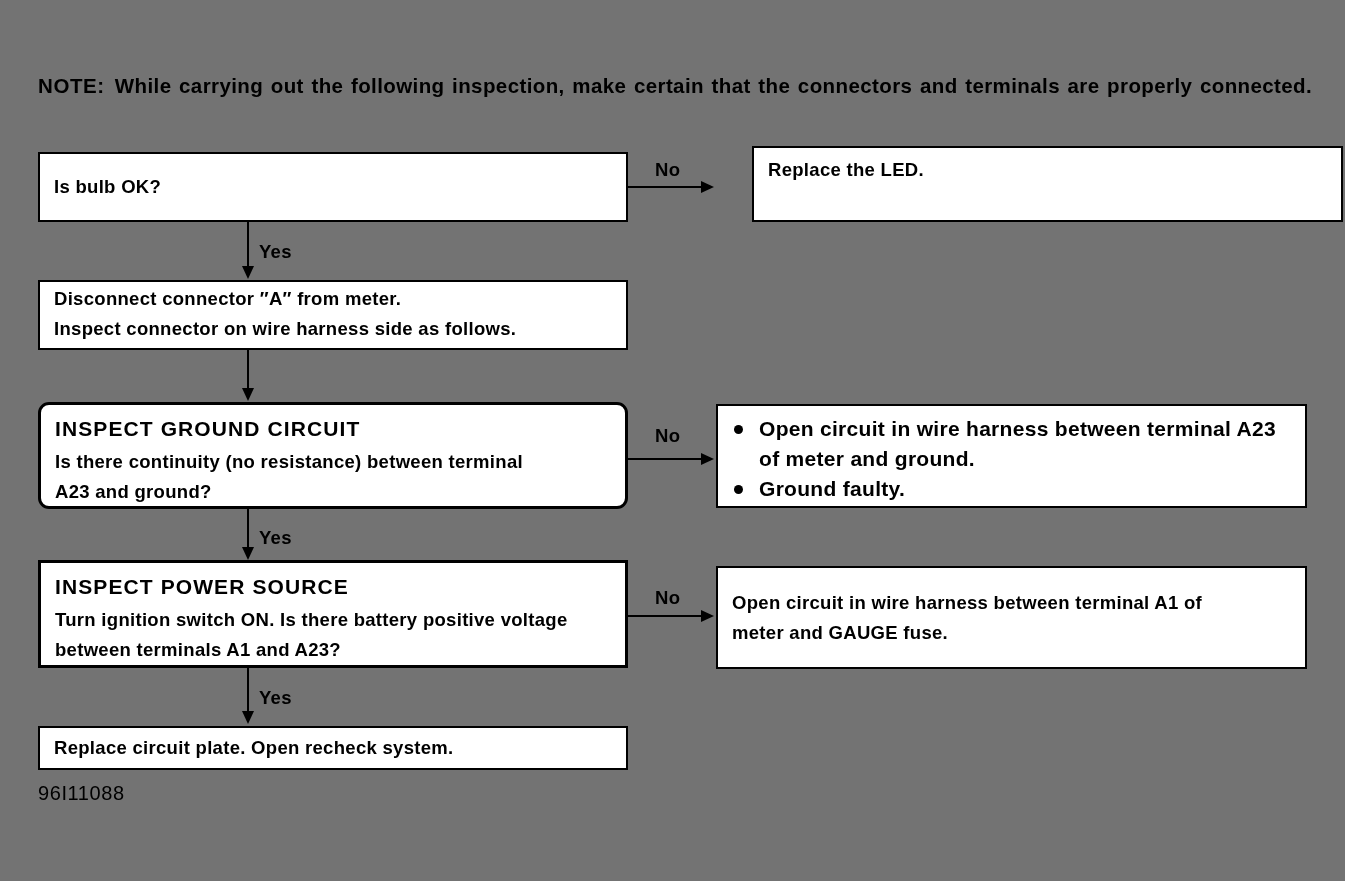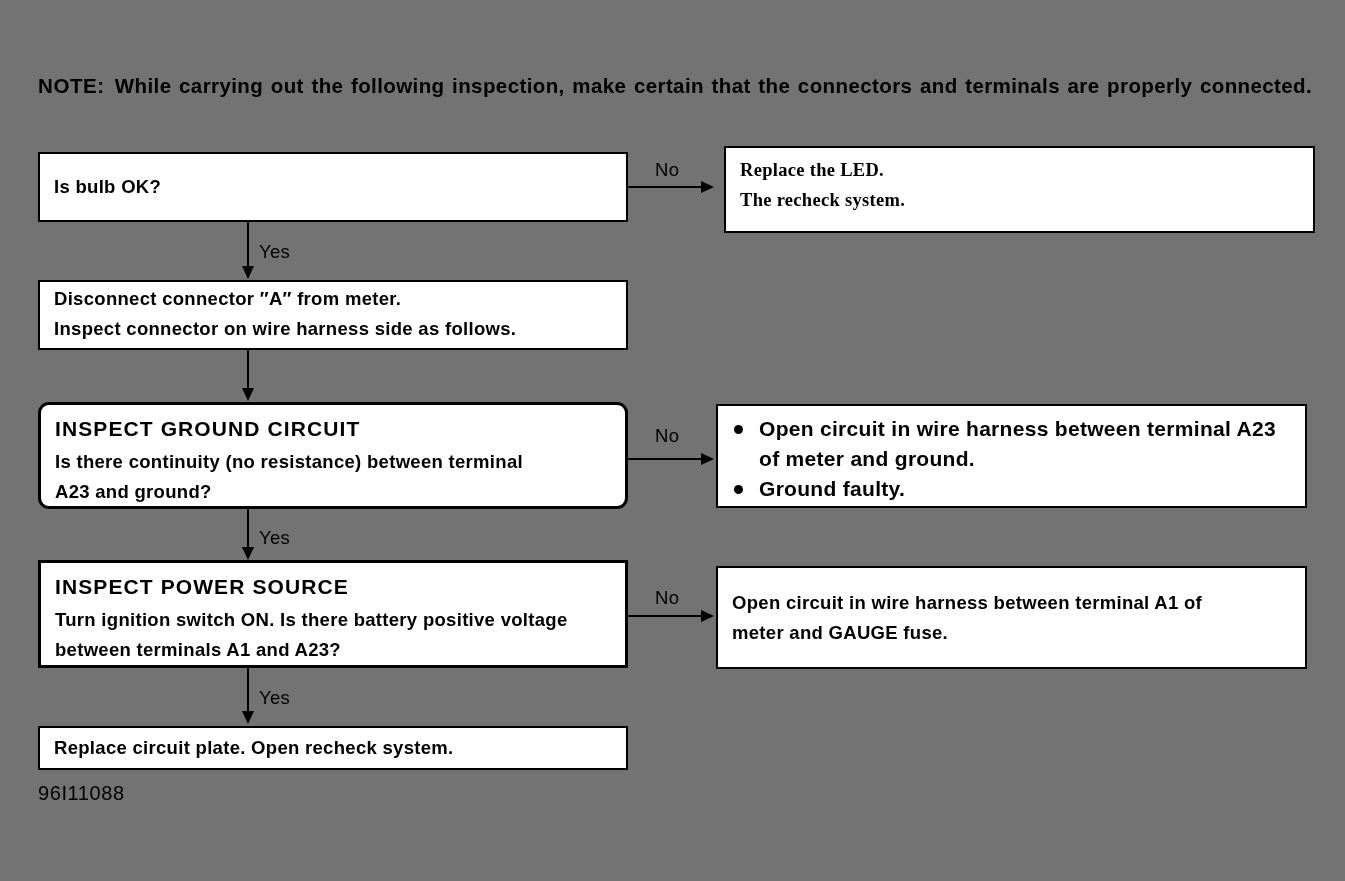--- a/index.html
+++ b/index.html
@@ -112,21 +112,21 @@
     position: absolute;
     width: 0;
     height: 0;
     border-top: 6px solid transparent;
     border-bottom: 6px solid transparent;
     border-left: 13px solid #000000;
   }
   .edge-label {
     position: absolute;
     font-size: 18.5px;
-    font-weight: 400;
+    font-weight: 700;
     letter-spacing: 0.3px;
     white-space: nowrap;
   }
 
   
   .figure-id {
     position: absolute;
     left: 38px;
     top: 782px;
     font-size: 20px;
@@ -147,24 +147,23 @@
   <div class="box" style="left:38px; top:152px; width:590px; height:70px;">
     <div class="box-inner" style="padding-top:18px;">
       <div class="line">Is bulb OK?</div>
     </div>
   </div>
 
   <div class="hline" style="left:628px; top:186px; width:75px;"></div>
   <div class="arrow-right" style="left:701px; top:181px;"></div>
   <div class="edge-label" style="left:655px; top:159px;">No</div>
 
-  <div class="box" style="left:724px; top:146px; width:591px; height:87px;font-family:Liberation Serif, serif;">
+  <div class="box" style="left:752px; top:146px; width:591px; height:76px;">
     <div class="box-inner" style="padding-top:7px;">
       <div class="line">Replace the LED.</div>
-      <div class="line">The recheck system.</div>
     </div>
   </div>
 
   <div class="vline" style="left:247px; top:222px; height:46px;"></div>
   <div class="arrow-down" style="left:242px; top:266px;"></div>
   <div class="edge-label" style="left:259px; top:241px;">Yes</div>
 
   <div class="box" style="left:38px; top:280px; width:590px; height:70px;">
     <div class="box-inner" style="padding-top:2px;">
       <div class="line">Disconnect connector ″A″ from meter.</div>

